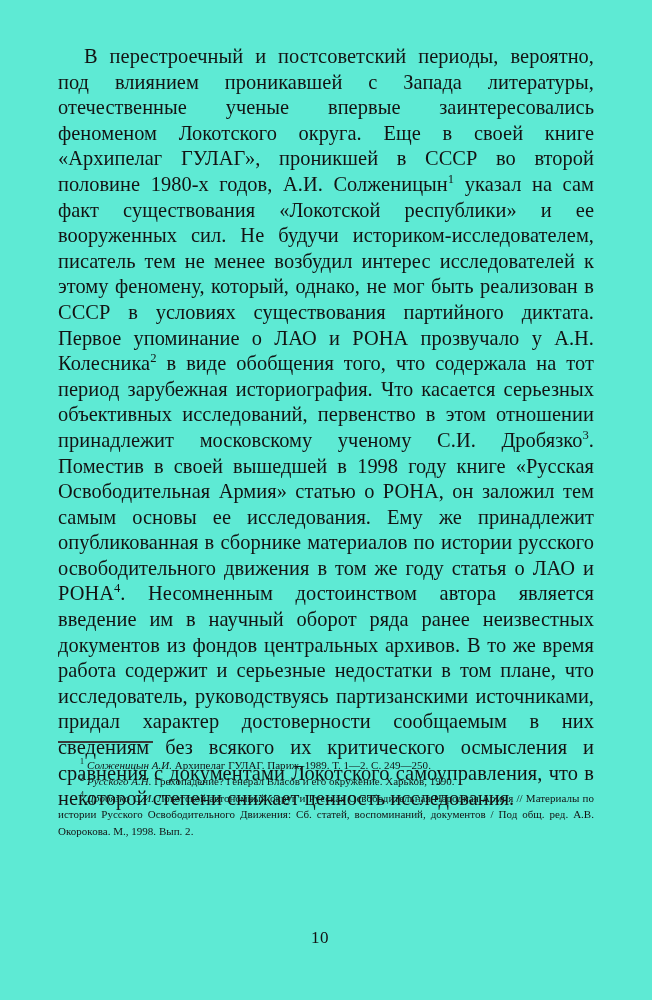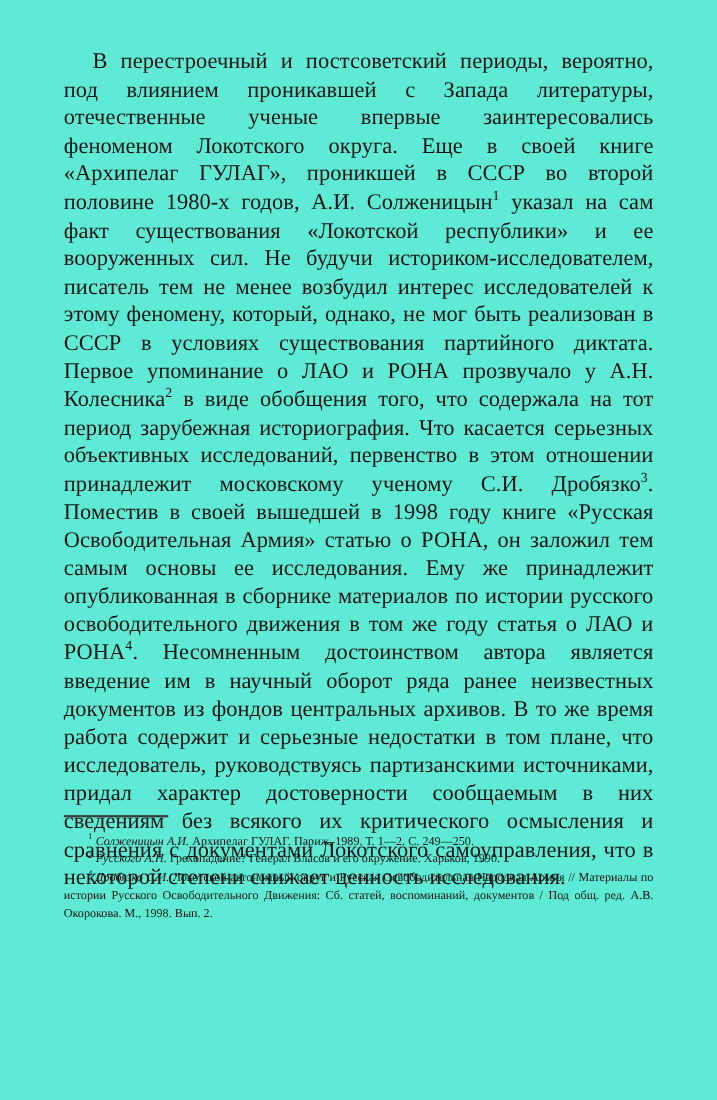--- a/index.html
+++ b/index.html
@@ -111,14 +111,15 @@
   </div>
 
   <div class="fn-rule"></div>
 
   <div class="footnotes">
     <p class="footnote"><span class="fn-num">1</span><span class="fn-author">Солженицын А.И.</span> Архипелаг ГУЛАГ. Париж, 1989. Т. 1—2. С. 249—250.</p>
     <p class="footnote"><span class="fn-num">2</span><span class="fn-author">Русского А.Н.</span> Грехопадение? Генерал Власов и его окружение. Харьков, 1990.</p>
     <p class="footnote"><span class="fn-num">4</span><span class="fn-author">Дробязко С.И.</span> Локотской автономный округ и Русская Освободительная Народная Армия // Материалы по истории Русского Освободительного Движения: Сб. статей, воспоминаний, документов / Под общ. ред. А.В. Окорокова. М., 1998. Вып. 2.</p>
   </div>
 
+  <div class="page-number">10</div>
 
 </div>
 
 </body></html>

